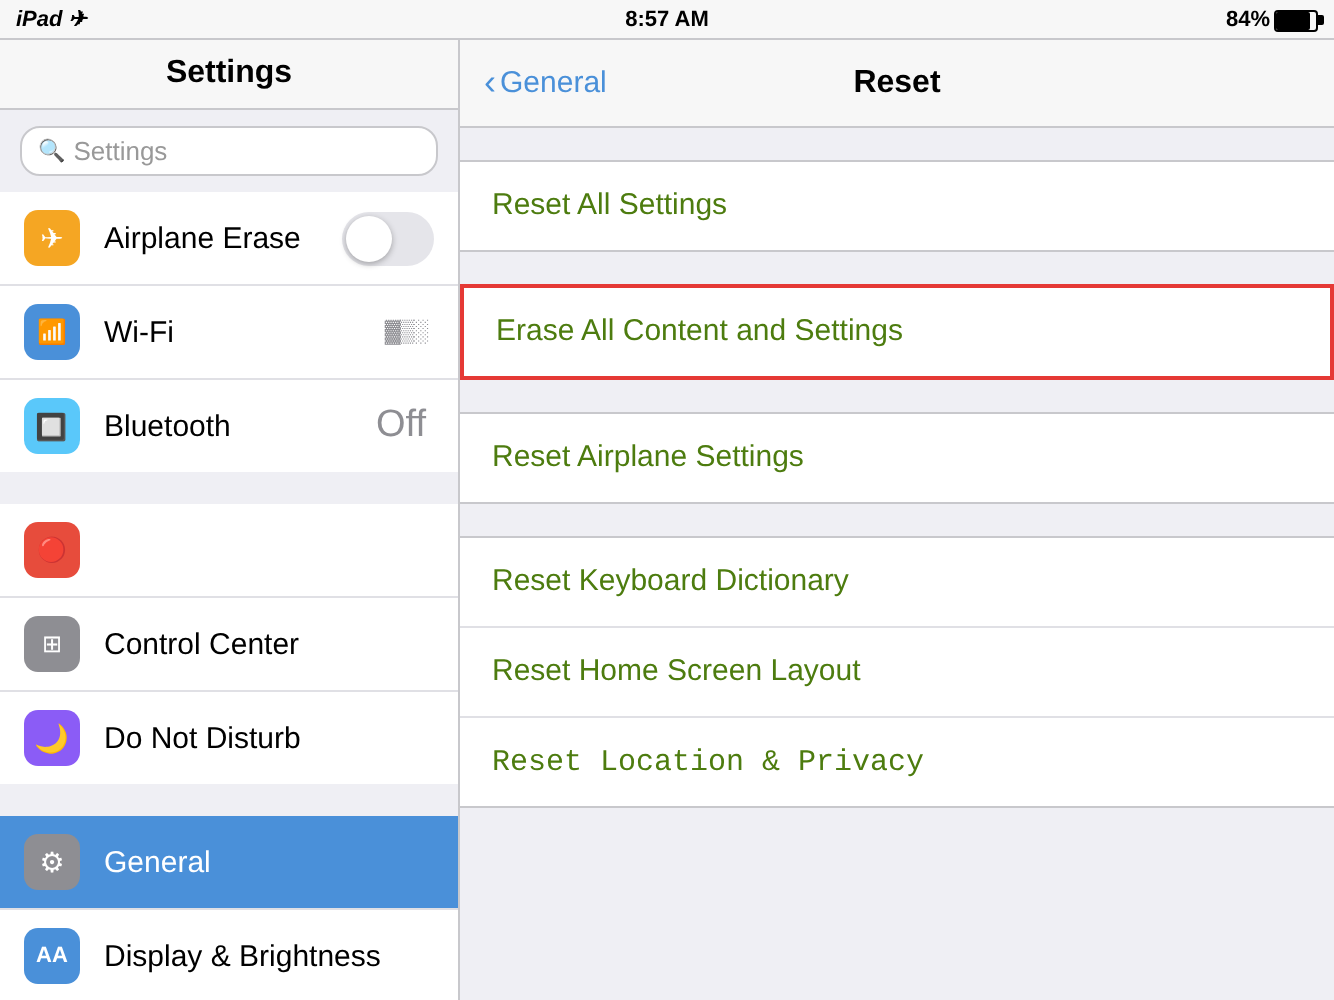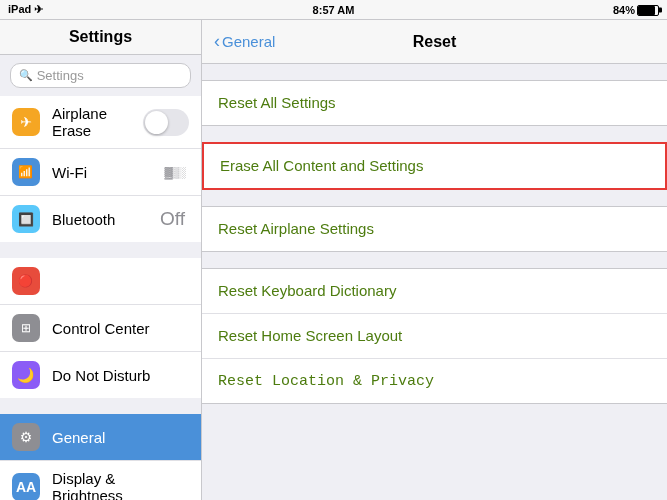--- a/index.html
+++ b/index.html
@@ -19,34 +19,34 @@
       background: #f7f7f7;
       display: flex;
       align-items: center;
       justify-content: space-between;
       padding: 0 8px;
       font-size: 11px;
       font-weight: 600;
       flex-shrink: 0;
       border-bottom: 1px solid #c8c8cc;
     }
-    .status-left { display: flex; align-items: center; gap: 4px; }
+    .status-left { display: flex; align-items: center; gap: 4px; font-style: italic; }
     .status-center { position: absolute; left: 50%; transform: translateX(-50%); font-size: 11px; font-weight: 600; }
     .status-right { display: flex; align-items: flex-end; gap: 0; margin-left: auto; }
 
     
     .main-layout {
       display: flex;
       flex: 1;
       overflow: hidden;
     }
 
     
     .sidebar {
-      width: 202px;
+      width: 230px;
       background: #efeff4;
       flex-shrink: 0;
       display: flex;
       flex-direction: column;
       border-right: 1px solid #c8c8cc;
     }
     .sidebar-header {
       background: #f7f7f7;
       padding: 8px 0 8px 0;
       text-align: center;
@@ -268,21 +268,21 @@
           <span class="item-label">Do Not Disturb</span>
         </div>
       </div>
 
       <div class="sidebar-section">
         <div class="sidebar-item active">
           <div class="item-icon icon-gear" style="font-size:14px;">⚙</div>
           <span class="item-label">General</span>
         </div>
         <div class="sidebar-item">
-          <div class="item-icon icon-aa" style="font-size:14px;font-weight:bold;">AA</div>
+          <div class="item-icon icon-aa" style="font-size:11px;font-weight:bold;">AA</div>
           <span class="item-label">Display &amp; Brightness</span>
         </div>
 
       </div>
 
     </div>
   </div>
 
   <div class="right-panel">
     <div class="right-header">

